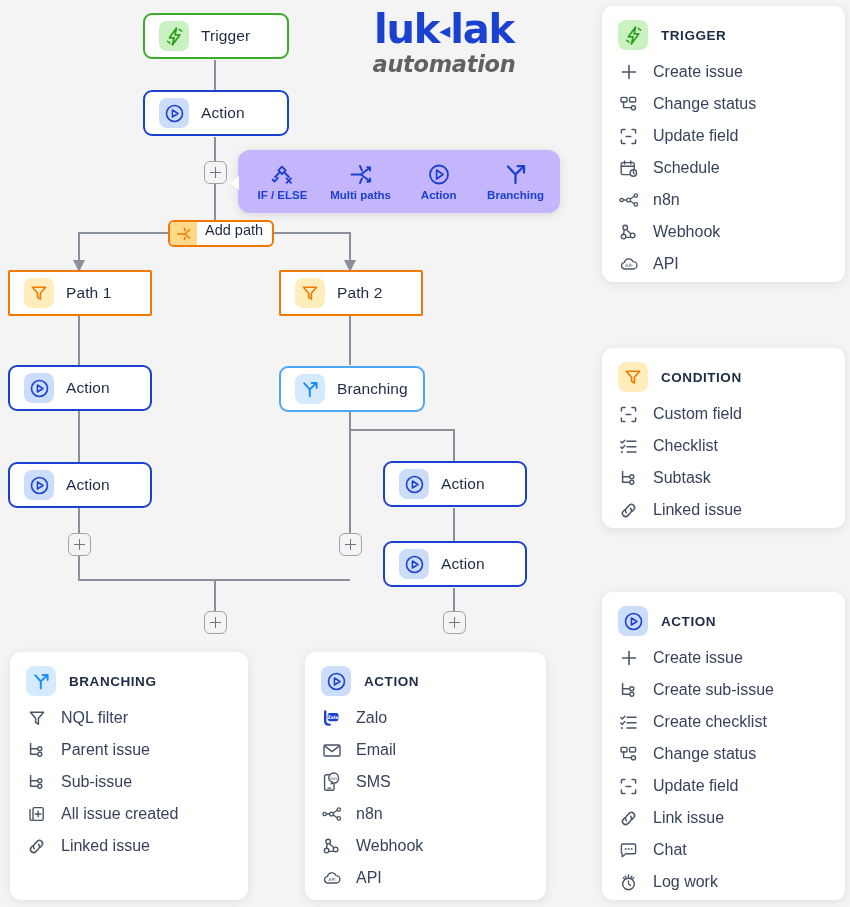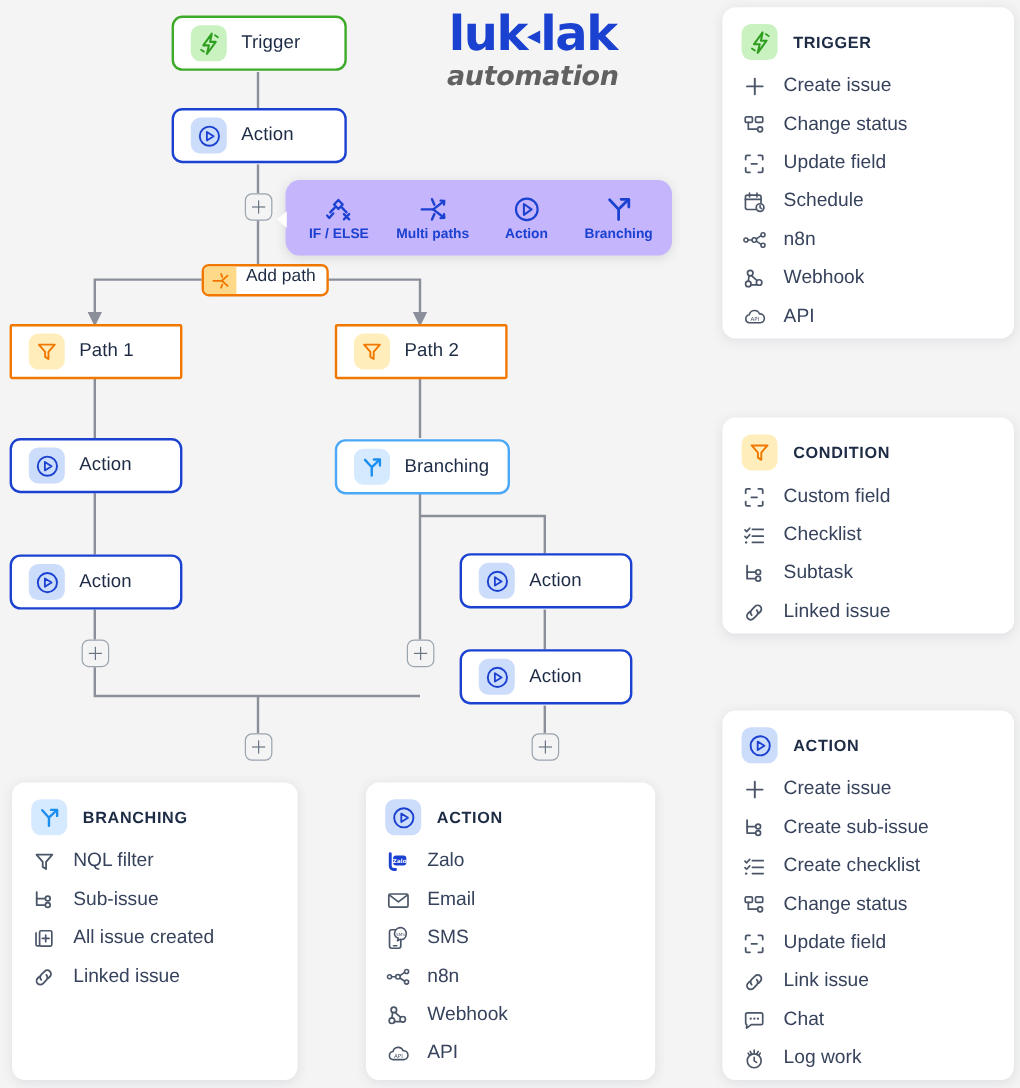--- a/index.html
+++ b/index.html
@@ -697,20 +697,31 @@
       </li>
       <li>
         <span class="li-ic">
           <svg width="19" height="19" viewBox="0 0 19 19">
             <path d="M3.6 2.4 V13.2 H10.4" fill="none" stroke="#4a5568" stroke-width="1.5" stroke-linecap="round" stroke-linejoin="round"></path>
             <path d="M3.6 7.8 H10.4" fill="none" stroke="#4a5568" stroke-width="1.5" stroke-linecap="round"></path>
             <circle cx="12.8" cy="7.8" r="2" fill="none" stroke="#4a5568" stroke-width="1.4"></circle>
             <circle cx="12.8" cy="13.2" r="2" fill="none" stroke="#4a5568" stroke-width="1.4"></circle>
           </svg>
         </span>
+        <span class="li-lab">Parent issue</span>
+      </li>
+      <li>
+        <span class="li-ic">
+          <svg width="19" height="19" viewBox="0 0 19 19">
+            <path d="M3.6 2.4 V13.2 H10.4" fill="none" stroke="#4a5568" stroke-width="1.5" stroke-linecap="round" stroke-linejoin="round"></path>
+            <path d="M3.6 7.8 H10.4" fill="none" stroke="#4a5568" stroke-width="1.5" stroke-linecap="round"></path>
+            <circle cx="12.8" cy="7.8" r="2" fill="none" stroke="#4a5568" stroke-width="1.4"></circle>
+            <circle cx="12.8" cy="13.2" r="2" fill="none" stroke="#4a5568" stroke-width="1.4"></circle>
+          </svg>
+        </span>
         <span class="li-lab">Sub-issue</span>
       </li>
       <li>
         <span class="li-ic">
           <svg width="19" height="19" viewBox="0 0 19 19">
             <path d="M3 4.4 V14 A1.3 1.3 0 0 0 4.3 15.3 H5.6" fill="none" stroke="#4a5568" stroke-width="1.4" stroke-linecap="round"></path>
             <rect x="6" y="2.6" width="10.2" height="12.8" rx="1.3" fill="none" stroke="#4a5568" stroke-width="1.4"></rect>
             <path d="M11.1 6.2 V11.8 M8.3 9 H13.9" stroke="#4a5568" stroke-width="1.4" stroke-linecap="round"></path>
           </svg>
         </span>

